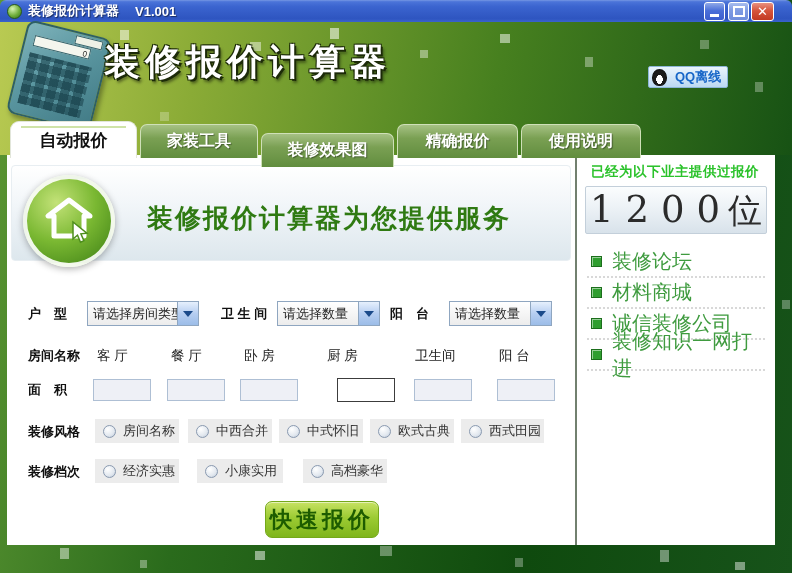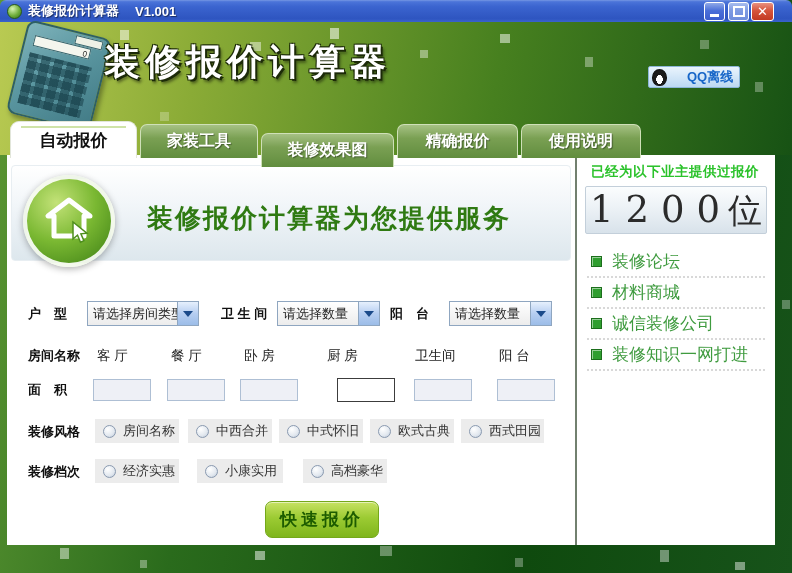--- a/index.html
+++ b/index.html
@@ -51,21 +51,21 @@
   .calc-screen{position:absolute;left:8px;top:12px;width:58px;height:11px;background:#f4f6ee;border:1px solid #35646c;
     font-size:8px;text-align:right;color:#222;line-height:11px;padding-right:2px;box-sizing:border-box;}
   .calc-screen2{position:absolute;right:6px;top:2px;width:26px;height:7px;background:#eef1e6;border:1px solid #35646c;}
   .calc-keys{position:absolute;left:7px;top:30px;width:64px;height:52px;
     background:repeating-linear-gradient(0deg,rgba(22,62,72,.55) 0 8px,transparent 8px 12px),
                repeating-linear-gradient(90deg,rgba(22,62,72,.55) 0 9px,transparent 9px 13px);}
   .header-title{position:absolute;left:104px;top:16px;font-size:36px;font-weight:bold;color:#fff;letter-spacing:5px;
     text-shadow:2px 2px 0 #1c2a08,-1px -1px 0 #1c2a08,1px -1px 0 #1c2a08,-1px 1px 0 #1c2a08,3px 4px 3px rgba(0,0,0,.45);}
   .header-subtitle{position:absolute;left:106px;top:58px;font-size:21px;font-weight:bold;color:#fff;letter-spacing:1px;
     text-shadow:1px 1px 0 #233409,-1px -1px 0 #233409,2px 2px 2px rgba(0,0,0,.4);}
-  .qq-badge{position:absolute;left:648px;top:44px;height:20px;display:flex;align-items:center;gap:20px;
+  .qq-badge{position:absolute;left:648px;top:44px;height:20px;display:flex;align-items:center;gap:8px;
     background:linear-gradient(#eaf4fd,#bcd9f2);border:1px solid #8db6d8;border-radius:2px;padding:0 6px 0 3px;cursor:pointer;}
   .qq-pet{width:13px;height:15px;background:radial-gradient(ellipse at 50% 62%,#fff 0 34%,#1a1a1a 36%);
     border-radius:50% 50% 46% 46%;border:1px solid #111;}
   .qq-text{font-size:13px;font-weight:bold;color:#1766c8;}
   
   .tabs{position:absolute;left:10px;top:121px;display:flex;gap:3px;z-index:3;}
   .tab{box-sizing:border-box;height:34px;margin-top:3px;border:1px solid #cfe0b8;border-bottom:none;border-radius:7px 7px 0 0;
     background:linear-gradient(#a6c184,#7aa053 40%,#618d3e);
     color:#fff;font-size:16px;font-weight:bold;display:flex;align-items:center;justify-content:center;
     text-shadow:1px 1px 1px rgba(0,0,0,.4);cursor:pointer;}
@@ -94,34 +94,34 @@
   .combo .tri{width:0;height:0;border-left:5px solid transparent;border-right:5px solid transparent;border-top:6px solid #1a4a8a;}
   .colhead{position:absolute;font-size:13.5px;color:#222;line-height:20px;white-space:pre;}
   .area-input{position:absolute;width:58px;height:22px;box-sizing:border-box;background:#eef0f6;border:1px solid #aebfd4;}
   .area-input.focused{width:58px;height:24px;background:#fff;border:1px solid #3c3c3c;}
   .opt{position:absolute;height:24px;background:#ececec;display:flex;align-items:center;gap:7px;padding:0 8px;
     box-sizing:border-box;font-size:13px;color:#333;cursor:pointer;white-space:nowrap;}
   .radio{width:13px;height:13px;border-radius:50%;box-sizing:border-box;border:1px solid #8a9ab0;
     background:radial-gradient(circle at 35% 30%,#fff,#e2e8ef 60%,#b9c6d6);flex:0 0 auto;}
   .quote-btn{position:absolute;left:258px;top:346px;width:114px;height:37px;border-radius:7px;cursor:pointer;
     background:linear-gradient(#c7e263,#9ccb33 45%,#7fb51c);border:1px solid #74a81a;box-sizing:border-box;
-    display:flex;align-items:center;justify-content:center;font-size:17px;font-weight:bold;color:#1d5c00;letter-spacing:4px;
+    display:flex;align-items:center;justify-content:center;font-size:22px;font-weight:bold;color:#1d5c00;letter-spacing:4px;
     box-shadow:inset 0 1px 0 rgba(255,255,255,.55);}
   
   .sb-heading{position:absolute;left:14px;top:8px;font-size:13.5px;font-weight:bold;color:#2bc22b;letter-spacing:.5px;}
   .count-box{position:absolute;left:8px;top:31px;width:182px;height:48px;box-sizing:border-box;
     background:linear-gradient(#fbfdfe,#e9eff4 55%,#d8e2ea);border:1px solid #c3cfda;border-radius:2px;
     display:flex;align-items:baseline;justify-content:center;font-family:"DejaVu Serif","Liberation Serif",serif;color:#2b2b2b;}
   .count-num{font-size:37px;letter-spacing:12px;line-height:46px;}
   .count-unit{font-size:34px;margin-left:-4px;}
   .sb-links{position:absolute;left:10px;top:92px;width:178px;list-style:none;margin:0;padding:0;}
   .sb-links li{height:29px;display:flex;align-items:center;border-bottom:2px dotted #d8d8d8;cursor:pointer;}
   .bullet{width:9px;height:9px;background:#2f9e2f;border:1px solid #1c6e1c;margin:0 10px 0 4px;flex:0 0 auto;
     box-shadow:inset 1px 1px 0 rgba(255,255,255,.5);}
-  .sb-links .lk{font-size:17px;color:#3f9b3f;}
+  .sb-links .lk{font-size:20px;color:#3f9b3f;}
 </style>
 </head>
 <body>
 
 <div class="screen">
 
   <div class="titlebar">
     <span class="app-icon"></span>
     <span class="win-title">装修报价计算器</span>
     <span class="win-version">V1.001</span>

